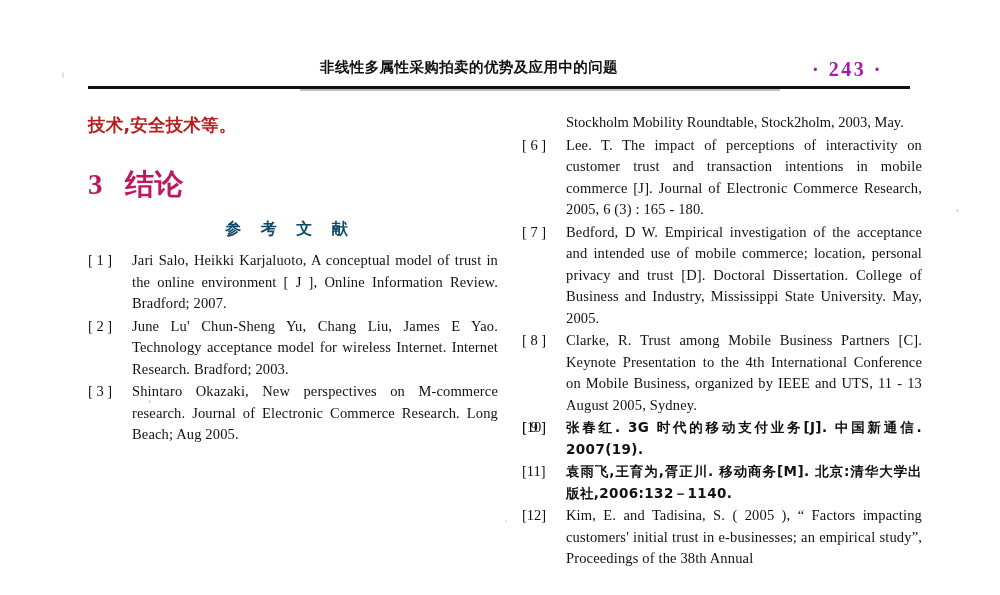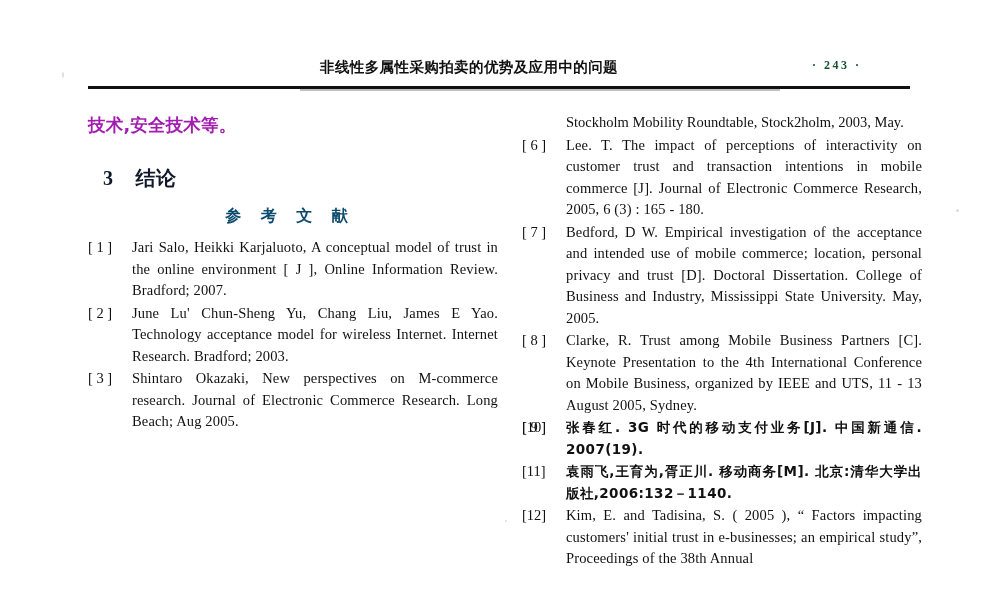--- a/index.html
+++ b/index.html
@@ -41,24 +41,24 @@
     font-weight: bold;
     letter-spacing: 0.4px;
     color: #101010;
     white-space: nowrap;
   }
   .header-pageno {
     position: absolute;
     left: 812px;
     top: 0px;
     font-family: "Liberation Serif", serif;
-    font-size: 12px;
+    font-size: 20px;
     font-weight: bold;
     letter-spacing: 2.5px;
-    color: #14532d;
+    color: #a21caf;
     white-space: nowrap;
   }
   .header-rule {
     position: absolute;
     left: 88px;
     top: 28px;
     width: 822px;
     height: 3px;
     background: #111;
   }
@@ -80,33 +80,33 @@
   .col-left  { left: 88px;  width: 410px; }
   .col-right { left: 522px; width: 400px; }
 
   
   .cjk-para {
     font-family: "DejaVu Sans", sans-serif;
     font-size: 17.5px;
     font-weight: bold;
     line-height: 27px;
     letter-spacing: 0.2px;
-    color: #a21caf;
+    color: #b91c1c;
     text-align: justify;
     margin: 0;
   }
   .cjk-lead { margin-left: 0; }
   .cjk-indent { text-indent: 36px; }
 
   .sec-heading {
     font-family: "DejaVu Sans", sans-serif;
     font-weight: bold;
-    font-size: 20px;
-    color: #0f172a;
-    margin: 26px 0 14px 15px;
+    font-size: 29px;
+    color: #be185d;
+    margin: 26px 0 14px 0;
     letter-spacing: 0.5px;
   }
   .sec-heading .num {
     font-family: "Liberation Serif", serif;
     margin-right: 22px;
   }
 
   .ref-heading {
     font-family: "DejaVu Sans", sans-serif;
     font-weight: bold;

